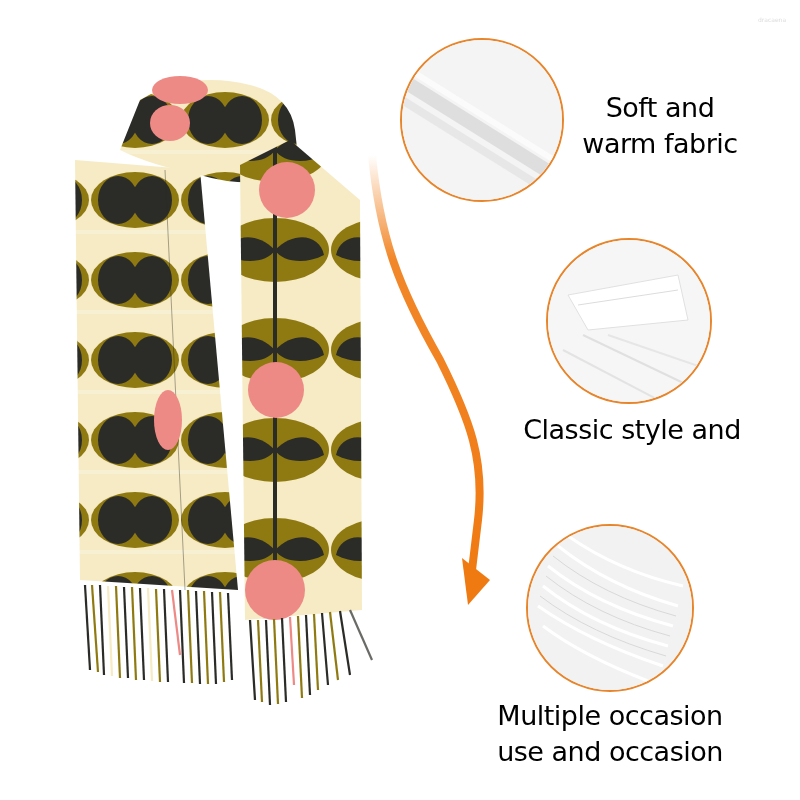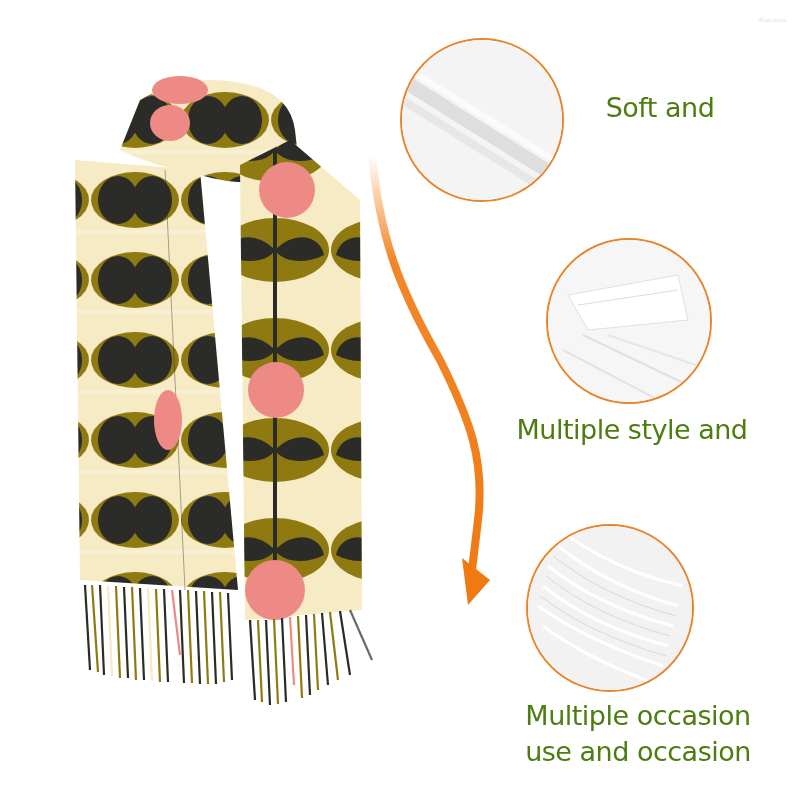--- a/index.html
+++ b/index.html
@@ -1,20 +1,20 @@
 <!DOCTYPE html>
 <html><head>
   <meta charset="utf-8">
   <style>
     html, body { margin: 0; padding: 0; background: #ffffff; }
     body { width: 800px; height: 800px; position: relative; overflow: hidden; font-family: "DejaVu Sans", "Liberation Sans", sans-serif; }
     .watermark { position: absolute; top: 16px; left: 758px; font-size: 6px; color: #dcdcdc; }
     .scarf { position: absolute; left: 0; top: 0; width: 400px; height: 800px; }
     .feature-circle { position: absolute; border-radius: 50%; border: 2px solid #e8852a; overflow: hidden; background: #f6f6f6; }
-    .feature-text { position: absolute; color: #4d7c0f; font-family: "DejaVu Sans", sans-serif; font-size: 27px; line-height: 36px; text-align: center; letter-spacing: -0.5px; }
+    .feature-text { position: absolute; color: #000000; font-family: "DejaVu Sans", sans-serif; font-size: 27px; line-height: 36px; text-align: center; letter-spacing: -0.5px; }
     .arrow { position: absolute; left: 360px; top: 140px; width: 140px; height: 480px; }
   </style>
 </head>
 <body>
 
 <div class="watermark">dracaena</div>
 
 <svg class="scarf" viewBox="0 0 400 800" xmlns="http://www.w3.org/2000/svg">
   <defs>
     <pattern id="leafs" x="0" y="0" width="90" height="80" patternUnits="userSpaceOnUse">
@@ -100,50 +100,51 @@
 <div class="feature-circle" style="left:400px; top:38px; width:160px; height:160px;">
   <svg width="160" height="160" viewBox="0 0 160 160" xmlns="http://www.w3.org/2000/svg">
     <rect width="160" height="160" fill="#f4f4f4"></rect>
     <path d="M0 40 L160 140" stroke="#dedede" stroke-width="14"></path>
     <path d="M0 25 L160 125" stroke="#fbfbfb" stroke-width="6"></path>
     <path d="M0 60 L160 160" stroke="#e7e7e7" stroke-width="8"></path>
   </svg>
 </div>
 <div class="feature-text" style="left:560px; top:90px; width:200px;">
   <div>Soft and</div>
+  <div>warm fabric</div>
 </div>
 
 <div class="feature-circle" style="left:546px; top:238px; width:162px; height:162px;">
   <svg width="162" height="162" viewBox="0 0 162 162" xmlns="http://www.w3.org/2000/svg">
     <rect width="162" height="162" fill="#f6f6f6"></rect>
     <path d="M20 55 L130 35 L140 80 L40 90 Z" fill="#ffffff" stroke="#e0e0e0"></path>
     <path d="M30 65 L130 50" stroke="#dcdcdc"></path>
     <path d="M35 95 L150 150" stroke="#e0e0e0" stroke-width="2"></path>
     <path d="M15 110 L120 165" stroke="#e3e3e3" stroke-width="2"></path>
     <path d="M60 95 L162 130" stroke="#e6e6e6" stroke-width="2"></path>
   </svg>
 </div>
 <div class="feature-text" style="left:516px; top:412px; width:232px;">
-  <div>Multiple style and</div>
+  <div>Classic style and</div>
 </div>
 
 <div class="feature-circle" style="left:526px; top:524px; width:164px; height:164px;">
   <svg width="164" height="164" viewBox="0 0 164 164" xmlns="http://www.w3.org/2000/svg">
     <rect width="164" height="164" fill="#f2f2f2"></rect>
     <g stroke="#ffffff" stroke-width="3" fill="none">
       <path d="M30 20 Q80 60 150 80"></path>
       <path d="M20 40 Q70 80 145 100"></path>
       <path d="M15 60 Q65 100 140 120"></path>
       <path d="M10 80 Q60 115 135 140"></path>
       <path d="M15 100 Q55 130 120 155"></path>
       <path d="M40 10 Q90 45 155 60"></path>
     </g>
     <g stroke="#d8d8d8" stroke-width="1" fill="none">
       <path d="M25 30 Q75 70 148 90"></path>
       <path d="M18 50 Q68 90 142 110"></path>
       <path d="M12 70 Q62 108 138 130"></path>
     </g>
   </svg>
 </div>
-<div class="feature-text" style="left:516px; top:698px; width:244px;">
+<div class="feature-text" style="left:488px; top:698px; width:244px;">
   <div>Multiple occasion</div>
   <div>use and occasion</div>
 </div>
 
 </body></html>

